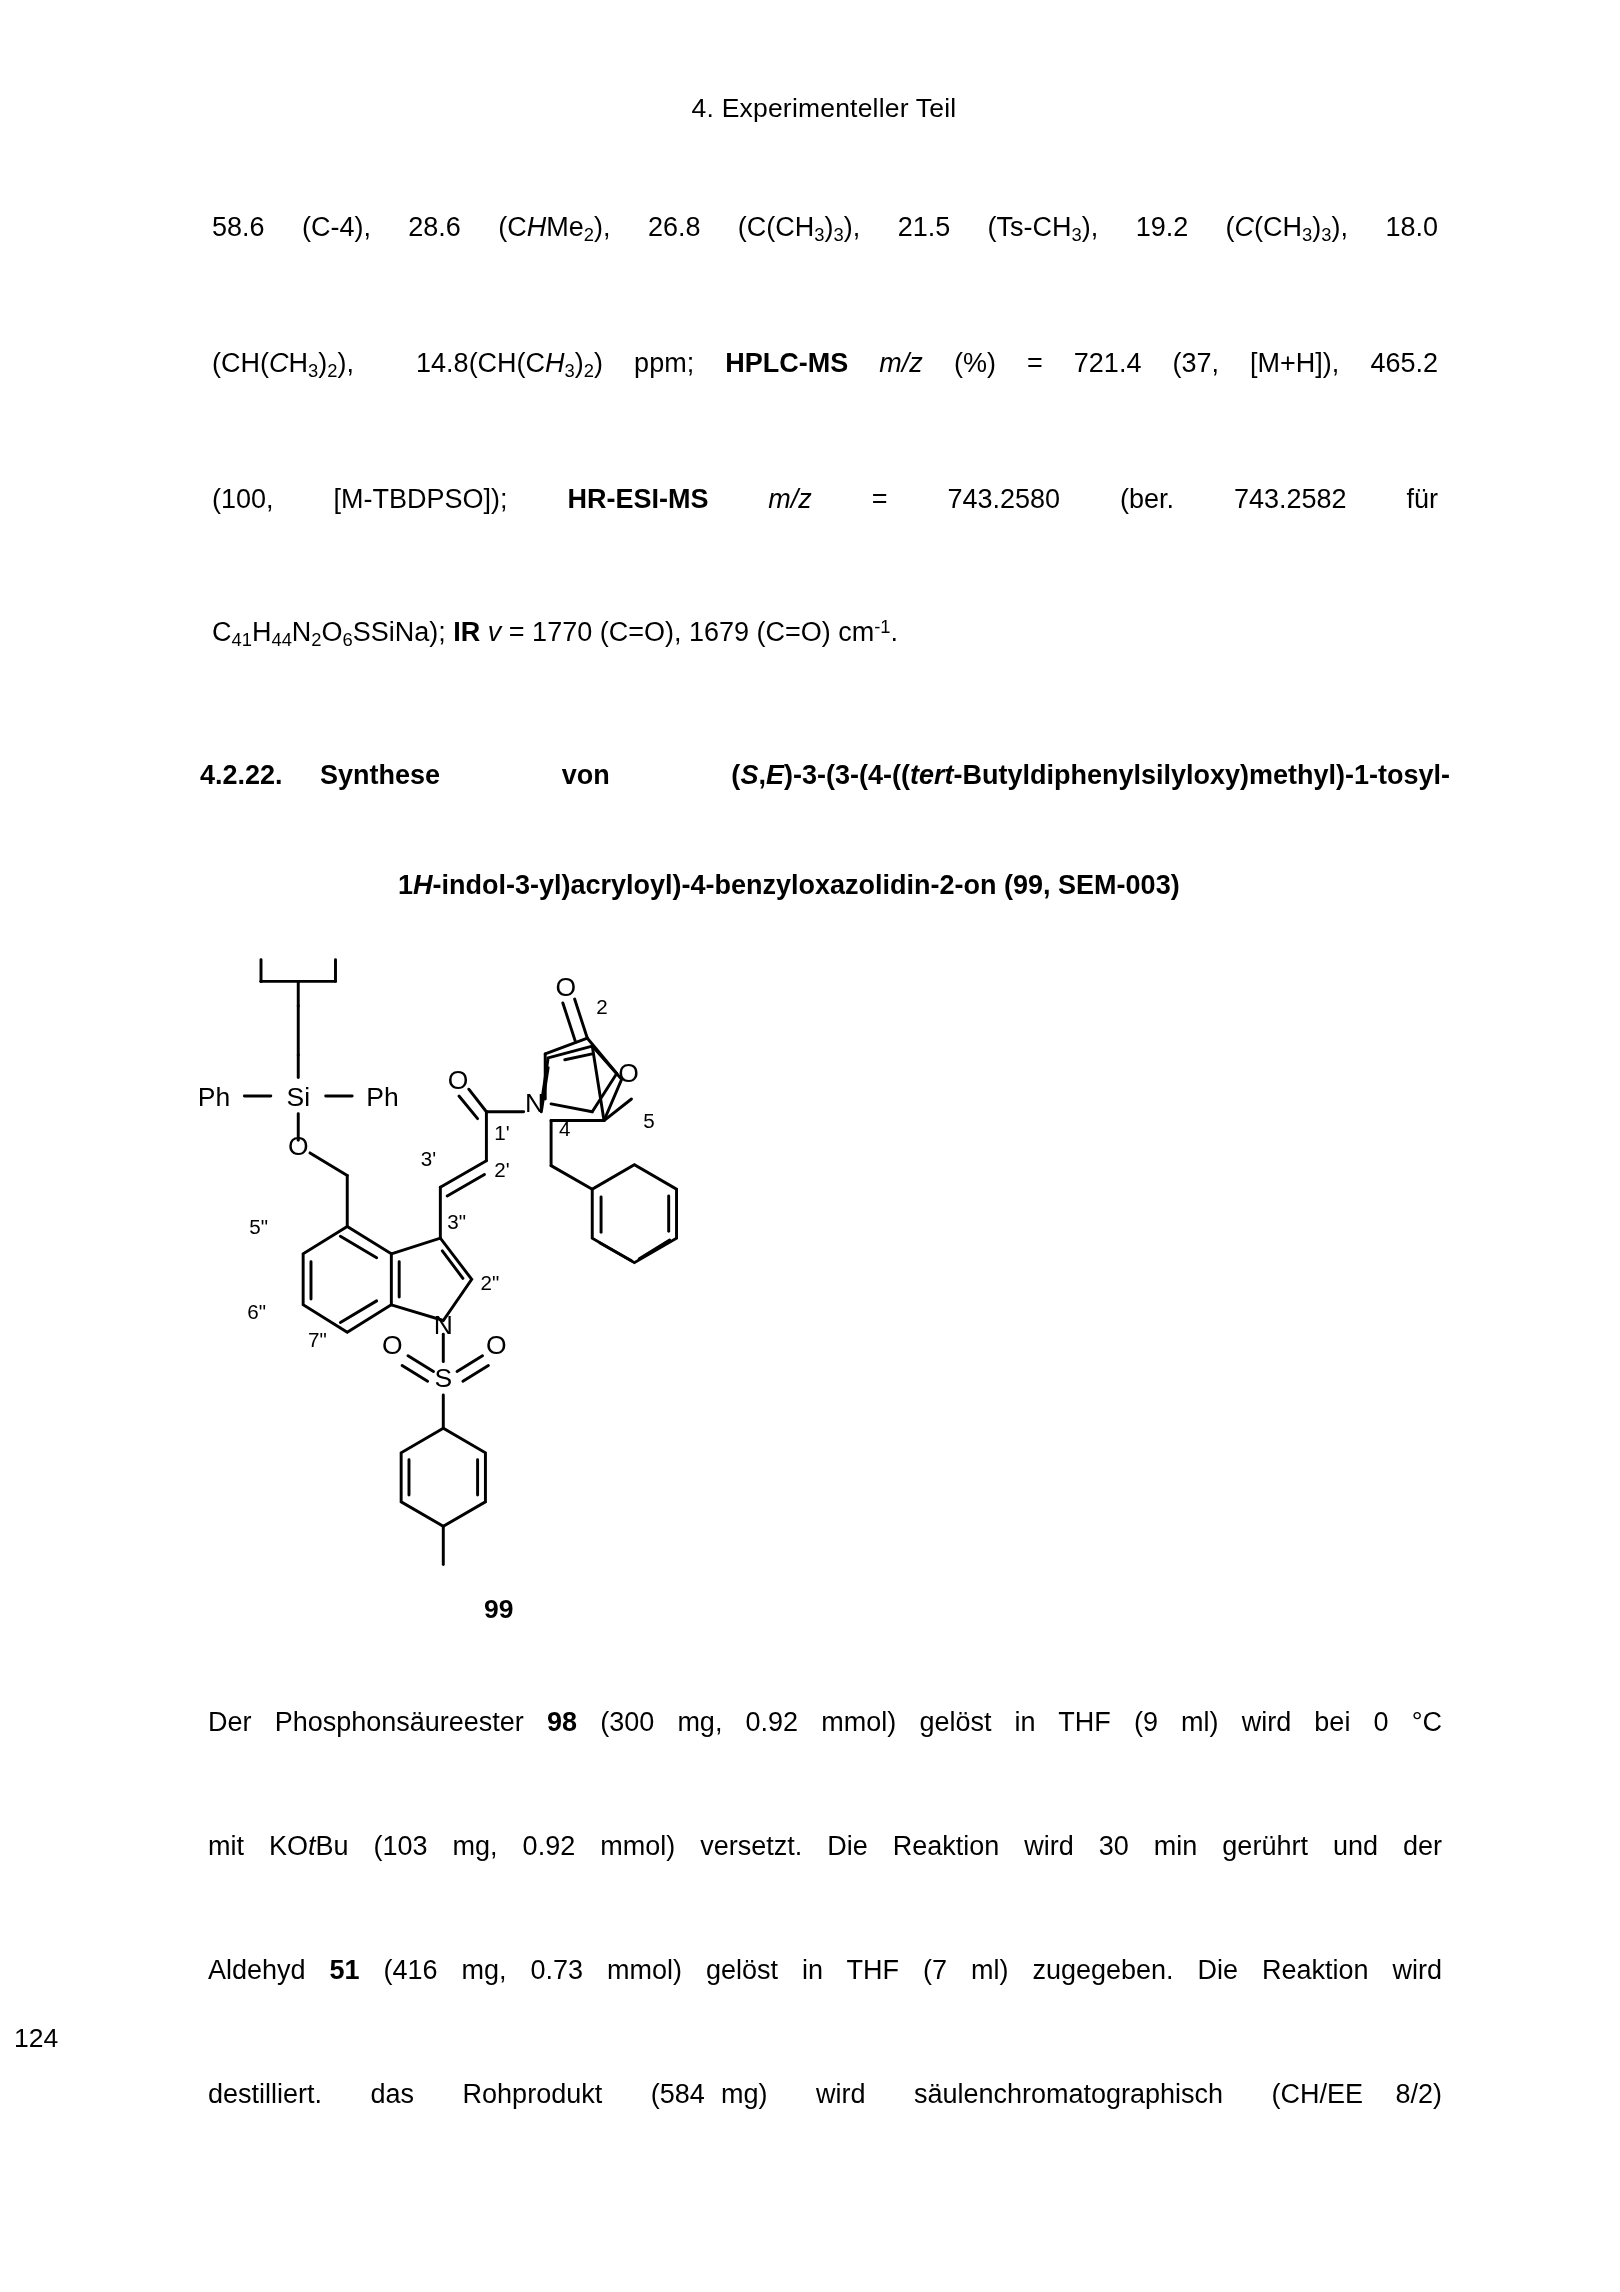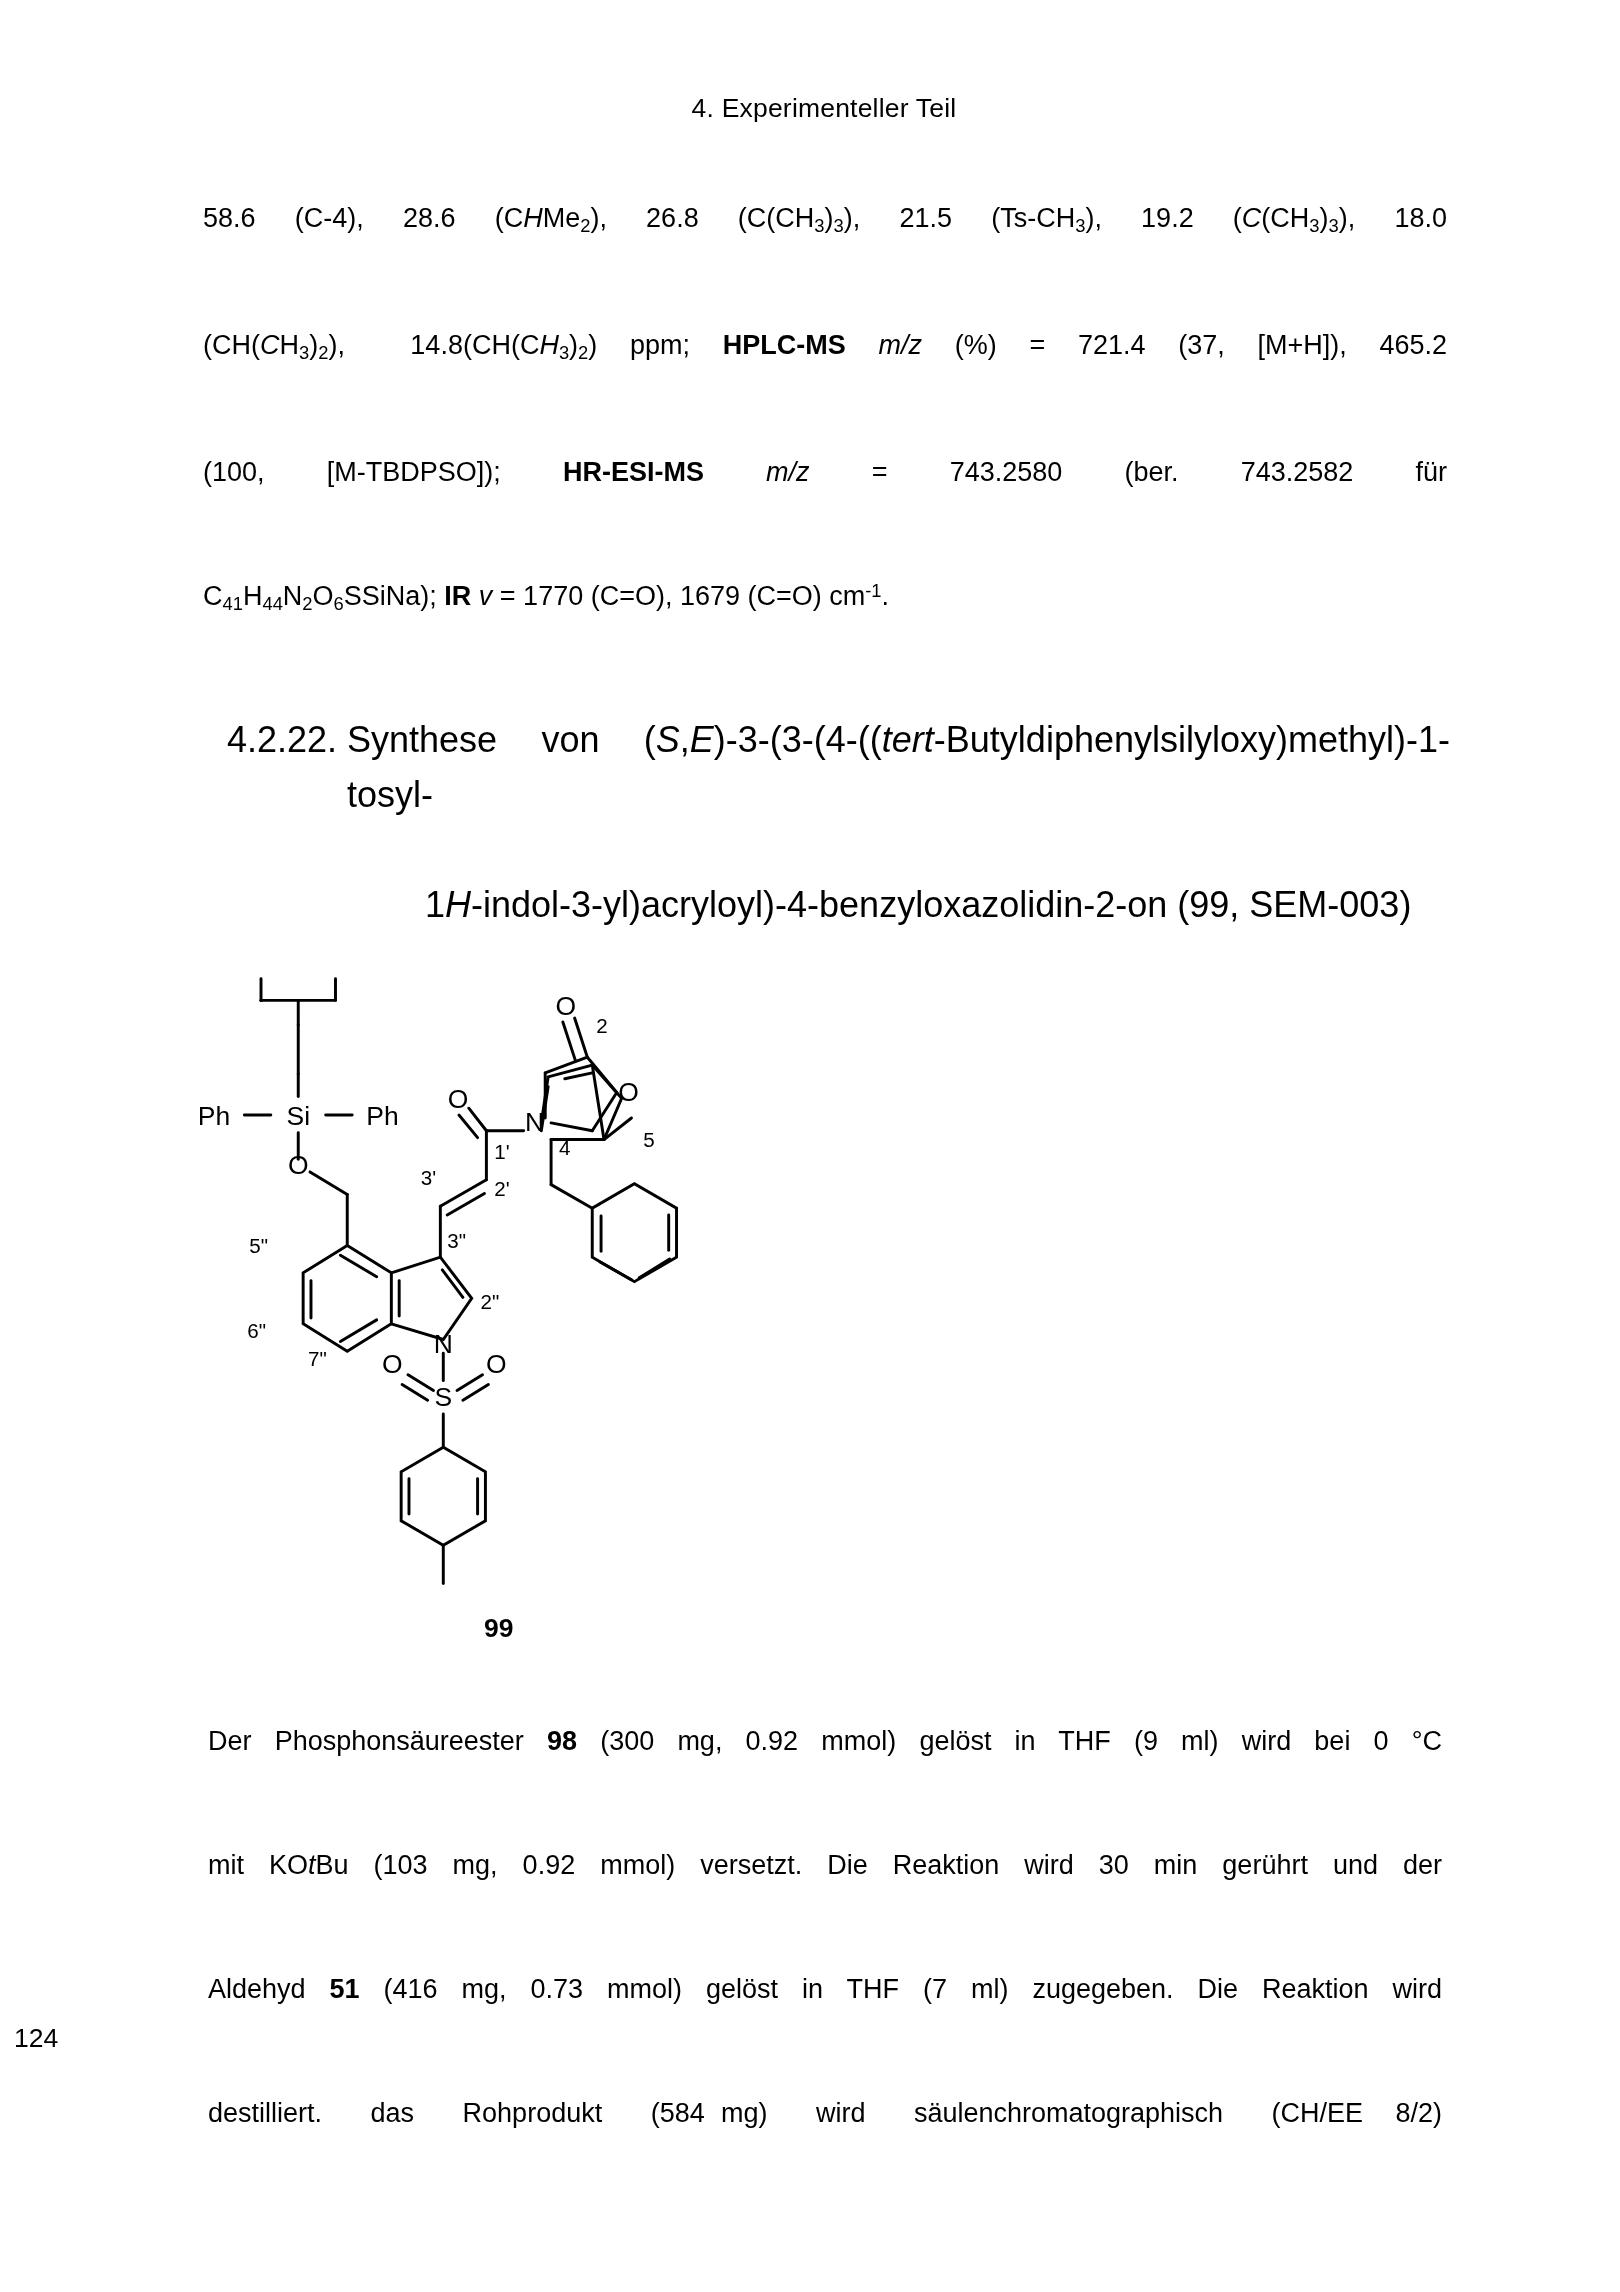--- a/index.html
+++ b/index.html
@@ -36,43 +36,42 @@
     position: absolute;
     left: 186px;
     top: 186px;
     width: 1250px;
   }
   p.just {
     text-align: justify;
     text-justify: inter-word;
     font-size: 27px;
     line-height: 58px;
-    margin: 3px;
+    margin: 12px;
   }
   p.just.spread {
     text-align: justify;
   }
   p.just.spread::after {
     content: "";
     display: inline-block;
     width: 100%;
   }
   .b { font-weight: bold; }
   .i { font-style: italic; }
   sub { font-size: 0.68em; vertical-align: -0.28em; }
   sup { font-size: 0.68em; vertical-align: 0.45em; }
 
   .section-heading {
     margin-top: 78px;
-    font-weight: normal;
-    font-size: 36px;
+    font-weight: bold;
+    font-size: 27px;
     line-height: 55px;
     position: relative;
     padding-left: 0;
-    margin-left: 27px;
   }
   .section-heading .num {
     position: absolute;
     left: 0;
     top: 0;
   }
   .section-heading .htext {
     display: block;
     margin-left: 120px;
     text-align: justify;

